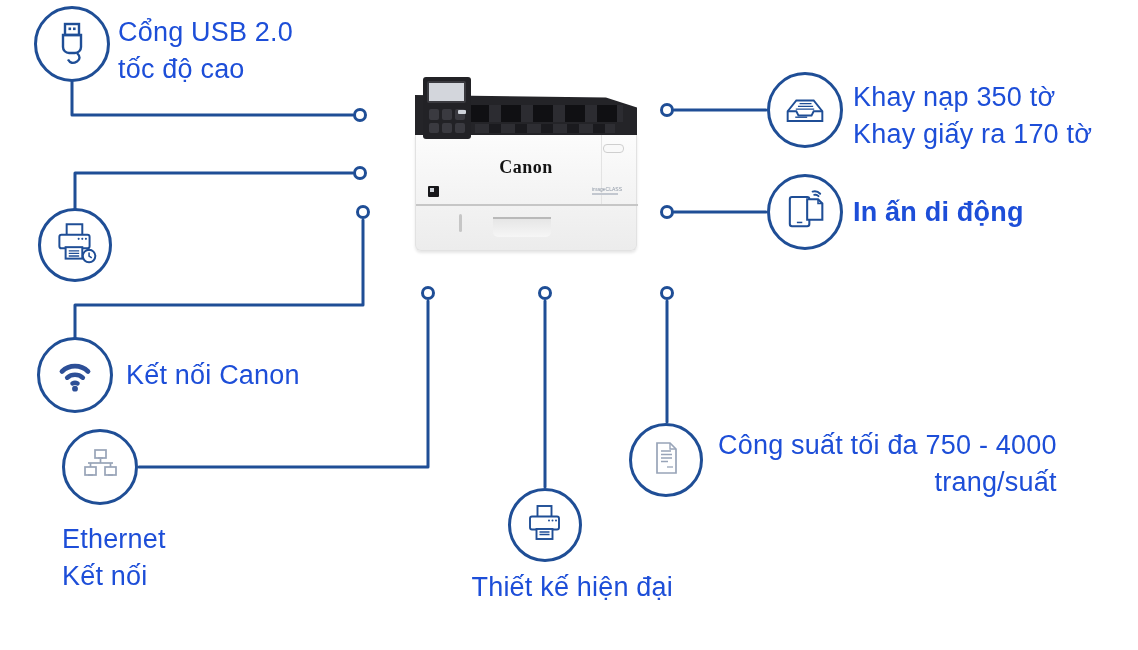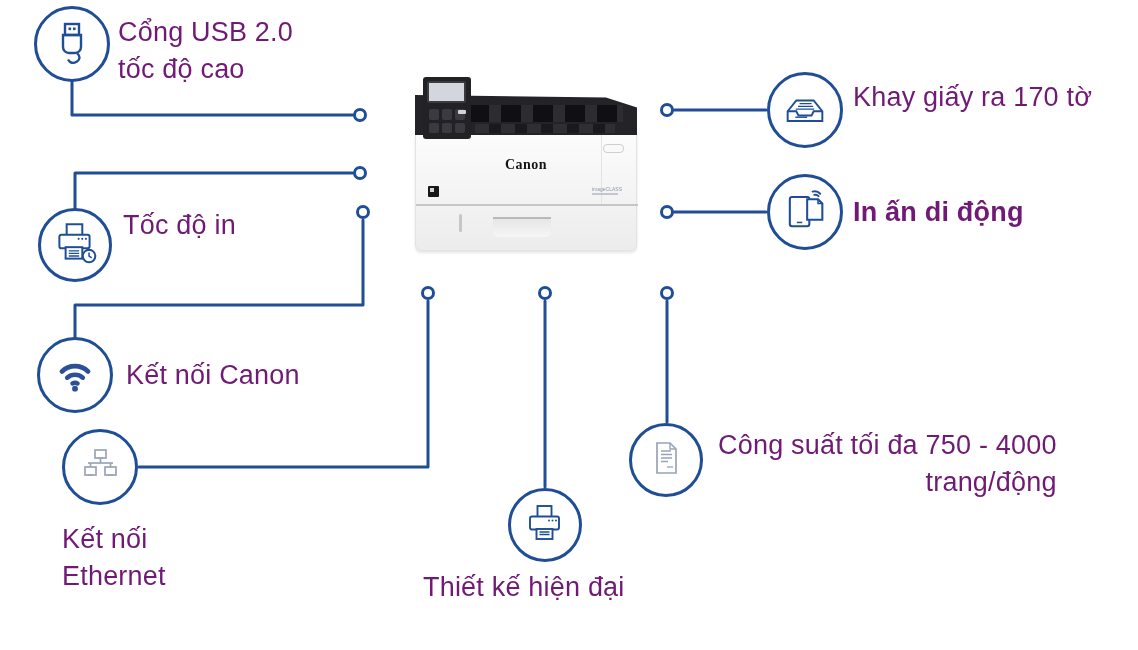--- a/index.html
+++ b/index.html
@@ -6,24 +6,24 @@
   .canvas{
     position:relative;width:1138px;height:650px;background:#ffffff;overflow:hidden;
     font-family:"Liberation Sans","DejaVu Sans",sans-serif;
   }
   svg.overlay{position:absolute;left:0;top:0;}
   .icon-circle{
     position:absolute;border:3px solid #1f4e96;border-radius:50%;background:#fff;
     display:flex;align-items:center;justify-content:center;box-sizing:border-box;
   }
   .label{
-    position:absolute;color:#701a75;font-size:27px;line-height:37px;font-weight:400;
+    position:absolute;color:#1d4ed8;font-size:27px;line-height:37px;font-weight:400;
     letter-spacing:0.2px;white-space:nowrap;
   }
-  .label.center{text-align:left;}
+  .label.center{text-align:right;}
   
   .printer{position:absolute;left:415px;top:73px;width:222px;height:178px;}
   .p-top{
     position:absolute;left:0;top:22px;width:222px;height:42px;background:#242428;
     clip-path:polygon(0 0,86% 6%,100% 30%,100% 100%,0 100%);
   }
   .p-out{
     position:absolute;left:54px;top:10px;width:154px;height:17px;background:#0e0e10;
     background:repeating-linear-gradient(90deg,#101013 0 20px,#2c2c31 20px 32px);
   }
@@ -45,21 +45,21 @@
   .p-led{position:absolute;right:5px;top:33px;width:8px;height:4px;background:#cfd3da;border-radius:1px;}
   .p-body{
     position:absolute;left:0;top:62px;width:222px;height:116px;
     background:linear-gradient(#fcfcfc,#ececec);
     border:1px solid #e2e2e2;border-top:none;border-radius:0 0 6px 6px;box-sizing:border-box;
     box-shadow:0 2px 3px rgba(0,0,0,0.10);
   }
   .p-brand{
     position:absolute;left:0;top:22px;width:100%;text-align:center;
     font-family:"Liberation Serif","DejaVu Serif",serif;font-weight:700;
-    font-size:14px;color:#141414;letter-spacing:0.5px;
+    font-size:18px;color:#141414;letter-spacing:0.5px;
   }
   .p-power{position:absolute;left:187px;top:9px;width:21px;height:9px;border:1.5px solid #cfcfcf;
     border-radius:4px;background:#f9f9f9;box-sizing:border-box;}
   .p-sq{position:absolute;left:12px;top:51px;width:11px;height:11px;background:#17171a;border-radius:1px;}
   .p-sq:after{content:"";position:absolute;left:2px;top:2px;width:4px;height:4px;background:#cfd3da;}
   .p-model{position:absolute;left:176px;top:52px;width:44px;color:#8d97a5;font-size:5px;line-height:5px;}
   .p-model .bar{width:26px;height:2px;background:#c2c7cf;margin-top:1px;}
   .p-div{position:absolute;left:0;top:69px;width:222px;border-top:2px solid #c6c6c6;}
   .p-seam{position:absolute;left:185px;top:0;width:1px;height:69px;background:#e3e3e3;}
   .p-handle{position:absolute;left:43px;top:79px;width:3px;height:18px;background:#c6c6c6;border-radius:2px;}
@@ -123,21 +123,20 @@
         <circle cx="34.5" cy="20" r="1" fill="#1f4e96" stroke="none"></circle>
         <rect x="15" y="28" width="16" height="11" fill="#fff"></rect>
         <path d="M18 31.5 h10 M18 34 h10 M18 36.5 h10" stroke-width="1.3"></path>
         <circle cx="37.5" cy="36.5" r="6" fill="#fff"></circle>
         <path d="M37.5 33 v3.5 l2.6 1.8" stroke-width="1.5"></path>
         <path d="M35.5 30.8 h4" stroke-width="1.5"></path>
       </svg>
     </span>
   </div>
   <div class="label" style="left:123px;top:207px;">
-    <div>Tốc độ in</div>
   </div>
 
   <div class="icon-circle" style="left:37px;top:337px;width:76px;height:76px;">
     <span>
       <svg width="50" height="50" viewBox="0 0 48 48" fill="none" stroke="#2d4f97" stroke-linecap="round">
         <path d="M11.5 22.5 a18 18 0 0 1 25 0" stroke-width="4.6"></path>
         <path d="M16.5 28.5 a11.5 11.5 0 0 1 15 0" stroke-width="4.4"></path>
         <path d="M21.5 34 a6 6 0 0 1 5 0" stroke-width="4.2"></path>
         <circle cx="24" cy="39" r="2.8" fill="#2d4f97" stroke="none"></circle>
       </svg>
@@ -156,35 +155,36 @@
         <path d="M12 22 H37"></path>
         <path d="M14.5 22 v4 M34.5 22 v4"></path>
         <rect x="9" y="26" width="11" height="8" fill="#fff"></rect>
         <path d="M12 34 h5" stroke-width="1.3"></path>
         <rect x="29" y="26" width="11" height="8" fill="#fff"></rect>
         <path d="M32 34 h5" stroke-width="1.3"></path>
       </svg>
     </span>
   </div>
   <div class="label" style="left:62px;top:521px;">
+    <div>Ethernet</div>
     <div>Kết nối</div>
-    <div>Ethernet</div>
   </div>
 
   <div class="icon-circle" style="left:767px;top:72px;width:76px;height:76px;">
     <span>
       <svg width="52" height="52" viewBox="0 0 48 48" fill="none" stroke="#1f4e96" stroke-width="1.8">
         <path d="M8 27 L16 17 H32 L40 27 V36 H8 Z" fill="#fff"></path>
         <path d="M8 27 h8 l2 4 h12 l2 -4 h8"></path>
         <path d="M19 20 h11 M17.5 22.5 h14 M15.5 25 h17" stroke-width="1.3"></path>
         <path d="M15 32.5 h11" stroke-width="1.3"></path>
       </svg>
     </span>
   </div>
   <div class="label" style="left:853px;top:79px;">
+    <div>Khay nạp 350 tờ</div>
     <div>Khay giấy ra 170 tờ</div>
   </div>
 
   <div class="icon-circle" style="left:767px;top:174px;width:76px;height:76px;">
     <span>
       <svg width="52" height="52" viewBox="0 0 48 48" fill="none" stroke="#1f4e96" stroke-width="1.9">
         <rect x="10" y="12" width="18" height="27" rx="2" fill="#fff"></rect>
         <path d="M16.5 35.5 h5" stroke-width="1.4"></path>
         <path d="M26 14 H36 l4 4 V33 H26 Z" fill="#fff"></path>
         <path d="M36 14 v4 h4" stroke-width="1.4"></path>
@@ -202,21 +202,21 @@
       <svg width="48" height="48" viewBox="0 0 48 48" fill="none" stroke="#98a4b8" stroke-width="1.7">
         <path d="M15 9 H28 l6 6 V39 H15 Z" fill="#fff"></path>
         <path d="M28 9 v6 h6" stroke-width="1.4"></path>
         <path d="M19 17 h10 M19 20.5 h11 M19 24 h11 M19 27.5 h7" stroke-width="1.3"></path>
         <path d="M25 33 h6" stroke-width="1.3"></path>
       </svg>
     </span>
   </div>
   <div class="label" style="left:718px;top:427px;text-align:right;">
     <div>Công suất tối đa 750 - 4000</div>
-    <div>trang/động</div>
+    <div>trang/suất</div>
   </div>
 
   <div class="icon-circle" style="left:508px;top:488px;width:74px;height:74px;">
     <span>
       <svg width="48" height="48" viewBox="0 0 48 48" fill="none" stroke="#1f4e96" stroke-width="1.9">
         <rect x="16.5" y="7" width="14" height="12" fill="#fff"></rect>
         <rect x="9" y="17.5" width="29" height="13" rx="2" fill="#fff"></rect>
         <circle cx="28" cy="21.5" r="1" fill="#1f4e96" stroke="none"></circle>
         <circle cx="31.5" cy="21.5" r="1" fill="#1f4e96" stroke="none"></circle>
         <circle cx="35" cy="21.5" r="1" fill="#1f4e96" stroke="none"></circle>

